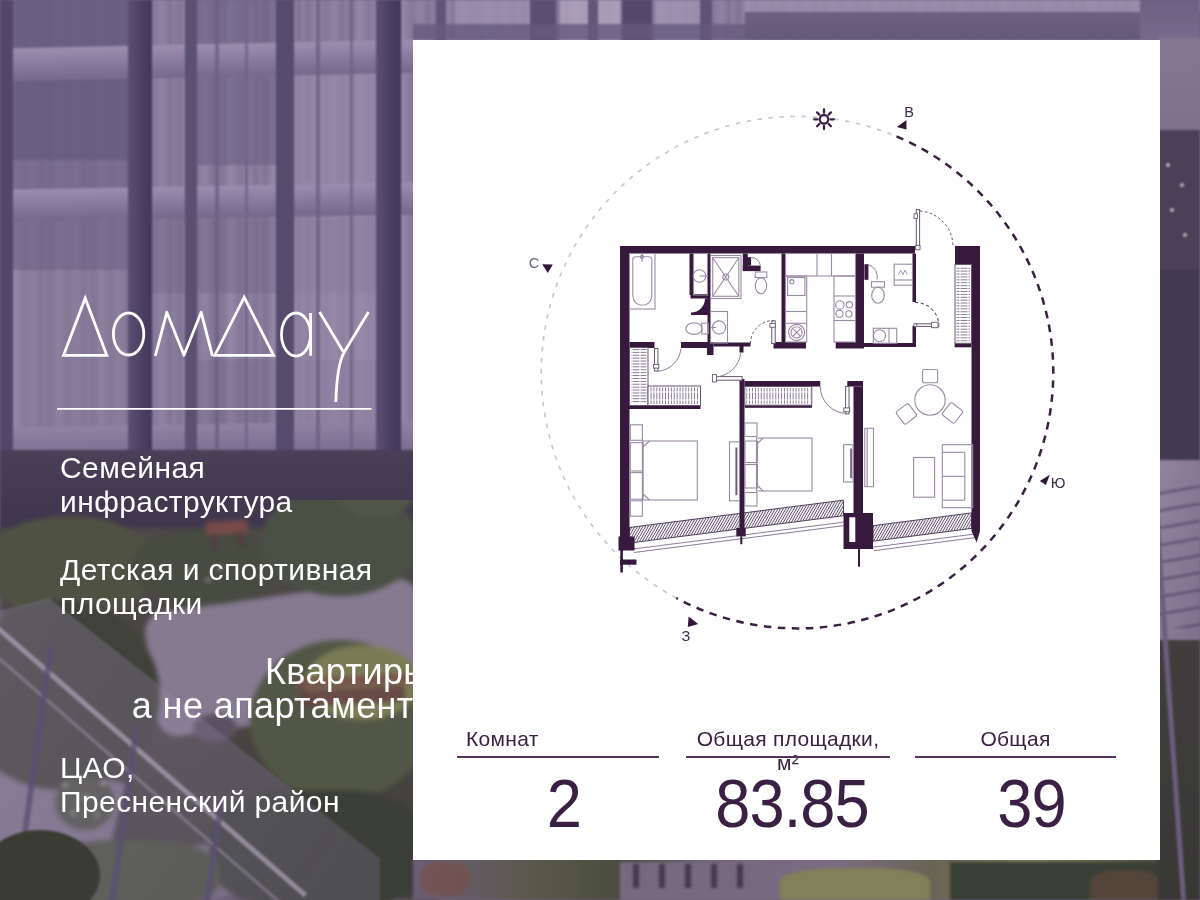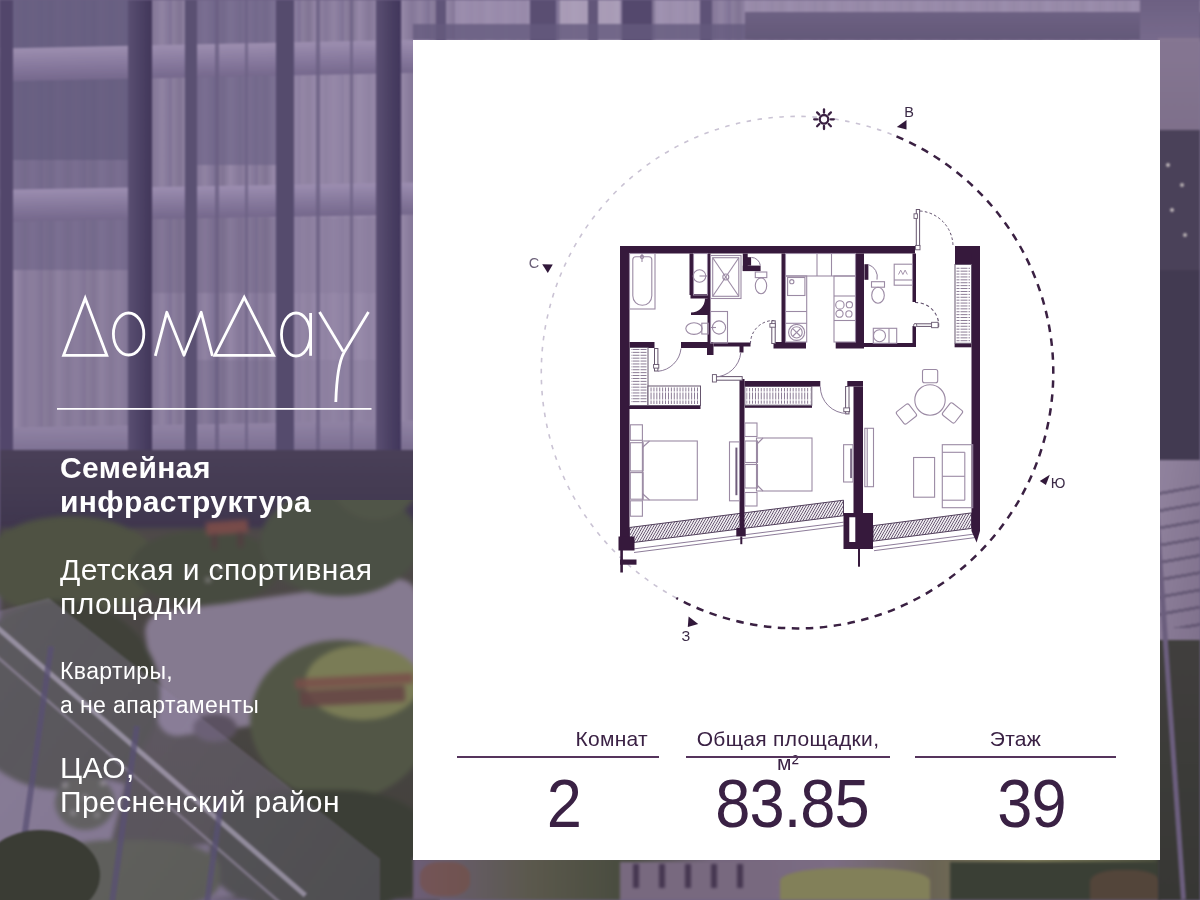--- a/index.html
+++ b/index.html
@@ -136,44 +136,44 @@
         <path d="M164.8,70.3 L194.2,12.4 L223.6,70.3 Z"></path>
         <ellipse cx="246" cy="49.5" rx="14.5" ry="21.5"></ellipse>
         <path d="M260.6,28 L260.6,70.8"></path>
         <path d="M269.5,27 L293.2,66.5"></path>
         <path d="M318.5,27 L294,67.5 Q287,80 285.8,117"></path>
       </g>
 
       <line x1="7" y1="123.8" x2="321.5" y2="123.8" stroke="#ffffff" stroke-width="1.8"></line>
     </svg>
 
-    <div class="abs" style="left:60px;top:451px;width:360px;color:#ffffff;font-size:30px;line-height:33.5px;letter-spacing:.4px;font-weight:bold;">Семейная<br>инфраструктура</div>
+    <div class="abs" style="left:60px;top:451px;width:360px;color:#ffffff;font-size:30px;line-height:33.5px;letter-spacing:.4px;">Семейная<br>инфраструктура</div>
 
     <div class="abs" style="left:60px;top:553px;width:380px;color:#ffffff;font-size:30px;line-height:33.5px;letter-spacing:.4px;">Детская и спортивная<br>площадки</div>
 
-    <div class="abs" style="left:60px;top:655px;width:380px;color:#ffffff;font-size:23px;line-height:33.5px;letter-spacing:.4px;">Квартиры,<br>а не апартаменты</div>
+    <div class="abs" style="left:60px;top:655px;width:380px;color:#ffffff;font-size:36px;line-height:33.5px;letter-spacing:.4px;text-align:right;">Квартиры,<br>а не апартаменты</div>
 
     <div class="abs" style="left:60px;top:751px;width:380px;color:#ffffff;font-size:30px;line-height:33.5px;letter-spacing:.4px;">ЦАО,<br>Пресненский район</div>
   </div>
 
   <div id="stats" style="color:#3a2144;">
 
-    <div class="abs" style="left:446px;top:727px;width:202px;text-align:right;font-size:21px;letter-spacing:.3px;">Комнат</div>
+    <div class="abs" style="left:466px;top:727px;width:202px;text-align:left;font-size:21px;letter-spacing:.3px;">Комнат</div>
 
     <div class="abs" style="left:457px;top:756px;width:202px;height:2px;background:#55345c;"></div>
 
     <div class="abs" style="left:457px;top:764px;width:214px;text-align:center;font-size:68px;letter-spacing:-1px;transform:scaleX(.93);">2</div>
 
     <div class="abs" style="left:686px;top:727px;width:204px;text-align:center;font-size:21px;letter-spacing:.3px;">Общая площадки, м²</div>
 
     <div class="abs" style="left:686px;top:756px;width:204px;height:2px;background:#55345c;"></div>
 
     <div class="abs" style="left:686px;top:764px;width:212px;text-align:center;font-size:68px;letter-spacing:-1px;transform:scaleX(.93);">83.85</div>
 
-    <div class="abs" style="left:915px;top:727px;width:201px;text-align:center;font-size:21px;letter-spacing:.3px;">Этаж</div>
+    <div class="abs" style="left:915px;top:727px;width:201px;text-align:center;font-size:21px;letter-spacing:.3px;">Общая</div>
 
     <div class="abs" style="left:915px;top:756px;width:201px;height:2px;background:#55345c;"></div>
 
     <div class="abs" style="left:915px;top:764px;width:233px;text-align:center;font-size:68px;letter-spacing:-1px;transform:scaleX(.93);">39</div>
   </div>
 
   <svg id="plansvg" class="abs" style="left:0;top:0;" width="1200" height="900" viewBox="0 0 1200 900">
     <defs>
       <pattern id="winhatch" width="2.3" height="2.3" patternUnits="userSpaceOnUse" patternTransform="rotate(30)">
         <line x1="1.15" y1="-1" x2="1.15" y2="3.3" stroke="#5d4a68" stroke-width="0.92"></line>

